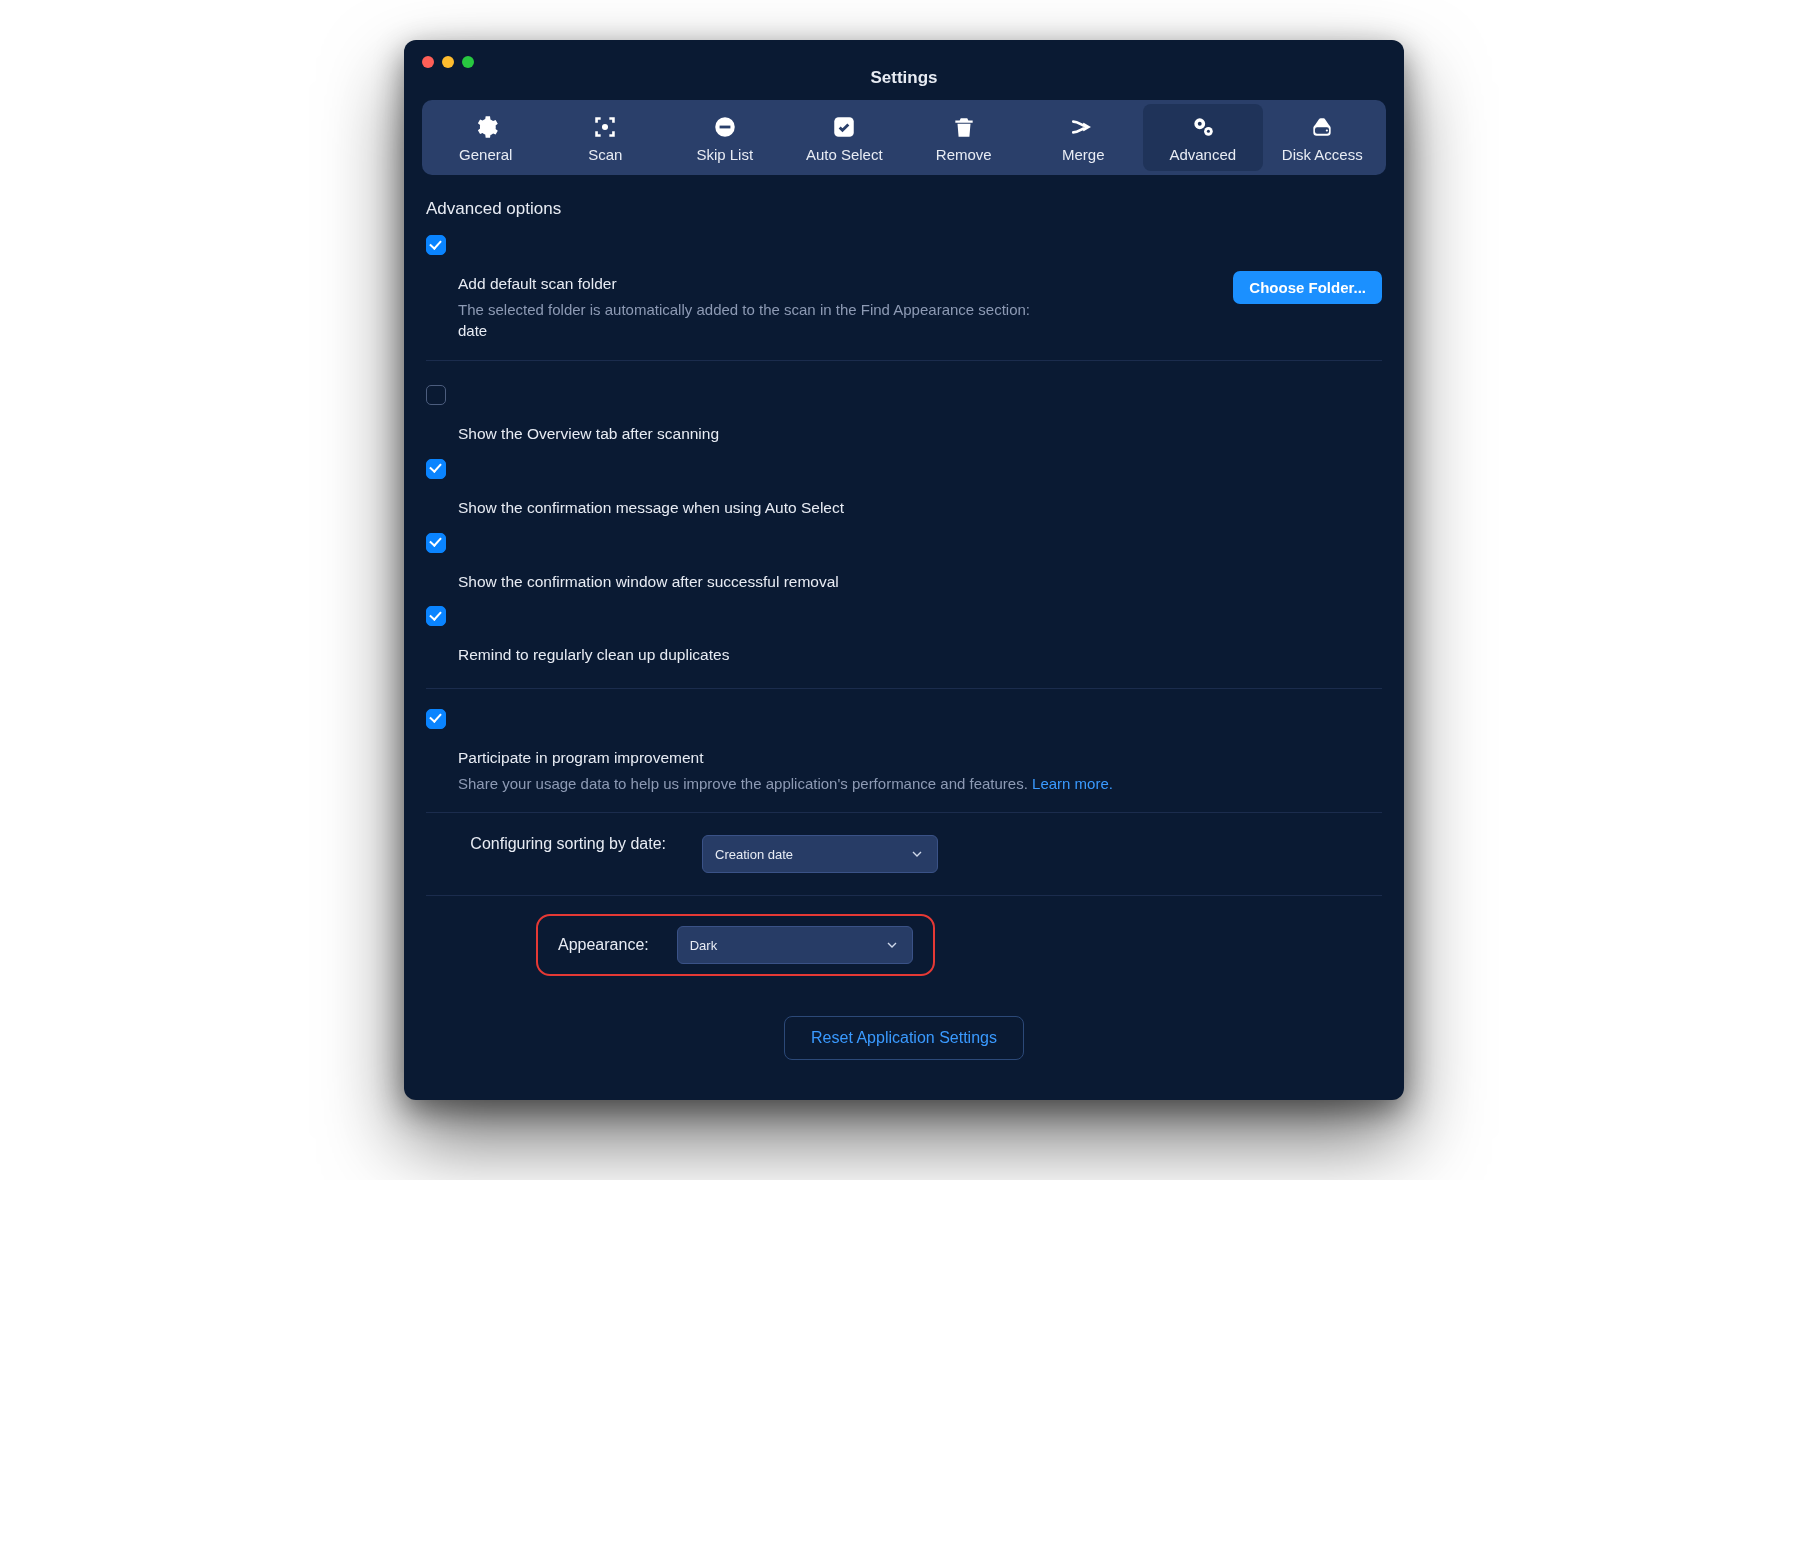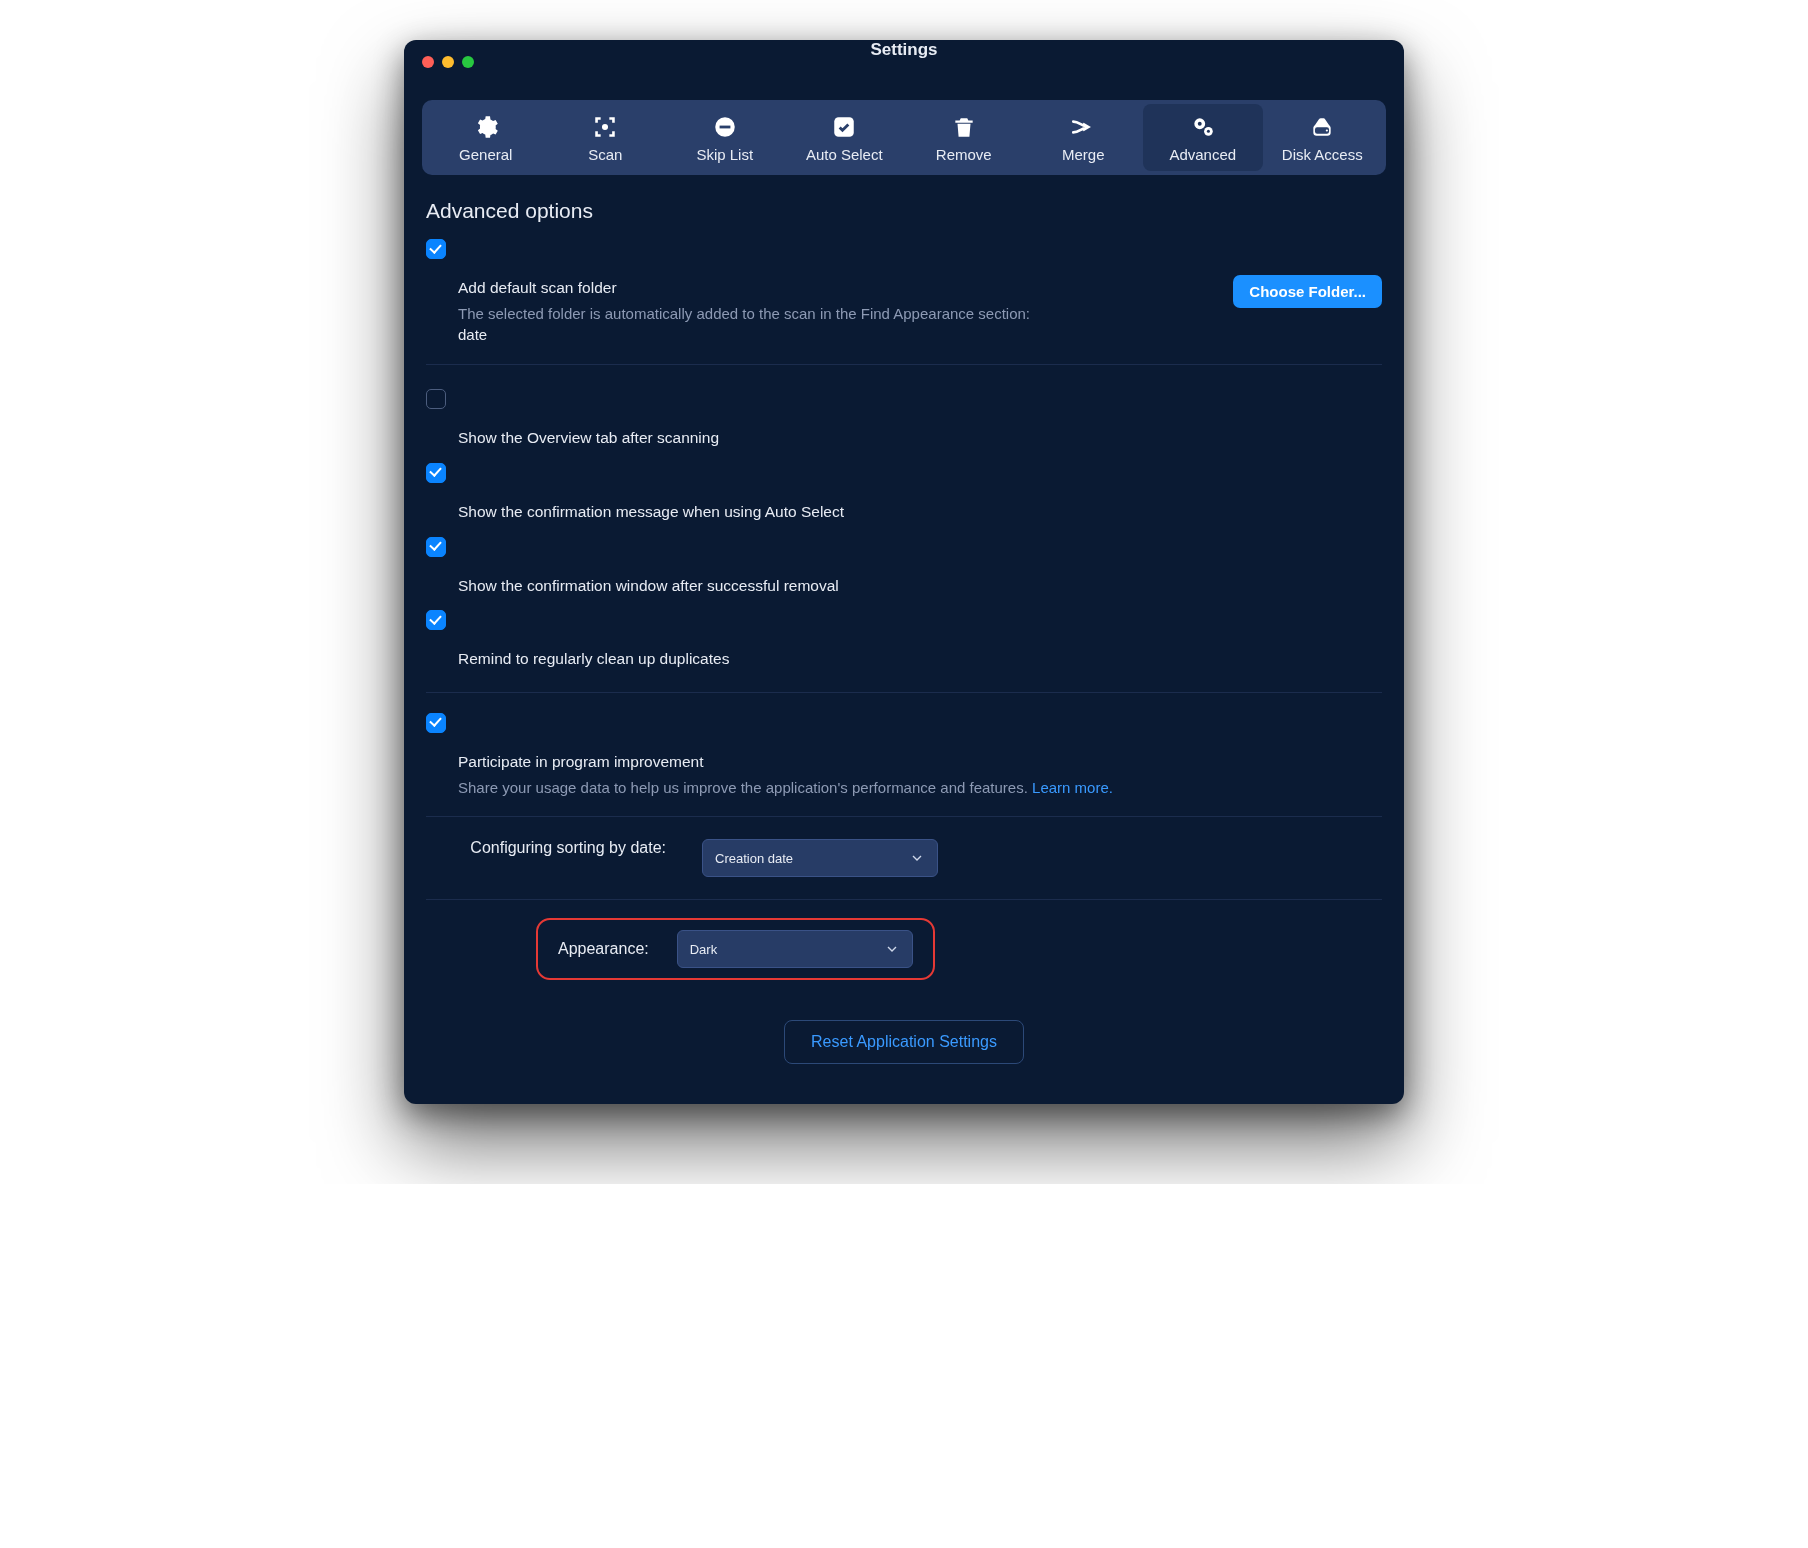--- a/index.html
+++ b/index.html
@@ -24,21 +24,21 @@
   .window{
     width:1000px;
     background:var(--bg);
     border-radius:12px;
     box-shadow:0 40px 80px rgba(0,0,0,0.55),0 10px 30px rgba(0,0,0,0.45);
     color:var(--text);
     padding-bottom:40px;
     position:relative;
   }
   .titlebar{
-    display:flex;align-items:flex-start;justify-content:center;
+    display:flex;align-items:flex-end;justify-content:center;
     height:48px;position:relative;
   }
   .traffic{position:absolute;left:18px;top:16px;display:flex;gap:8px;}
   .dot{width:12px;height:12px;border-radius:50%;}
   .dot.red{background:#ff5f57;}
   .dot.yellow{background:#febc2e;}
   .dot.green{background:#28c840;}
   .title{font-weight:700;font-size:17px;}
   .tabbar{
     margin:12px 18px 0;
@@ -54,21 +54,21 @@
     padding:10px 4px 8px;
     border-radius:8px;
     color:var(--text);
     font-size:15px;
     cursor:default;
   }
   .tab.active{background:var(--panel-dark);}
   .tab .icon{width:26px;height:26px;display:flex;align-items:center;justify-content:center;color:#fff;}
   .tab .icon svg{width:26px;height:26px;fill:#fff;}
   .content{padding:20px 22px 0;}
-  .section-title{font-size:21px;margin:4px 0 10px;color:var(--text);}
+  .section-title{font-size:17px;margin:4px 0 10px;color:var(--text);}
   .row{display:flex;align-items:flex-start;gap:12px;padding:4px 0;}
   .checkbox{
     width:18px;height:18px;border-radius:5px;flex:none;margin-top:2px;
     border:1.5px solid #4c5d7e;position:relative;background:transparent;
   }
   .checkbox.checked{background:var(--accent);border-color:var(--accent);}
   .checkbox.checked::after{
     content:"";position:absolute;left:4.5px;top:1.5px;width:5px;height:9px;
     border:solid #fff;border-width:0 2.3px 2.3px 0;transform:rotate(42deg);
   }

